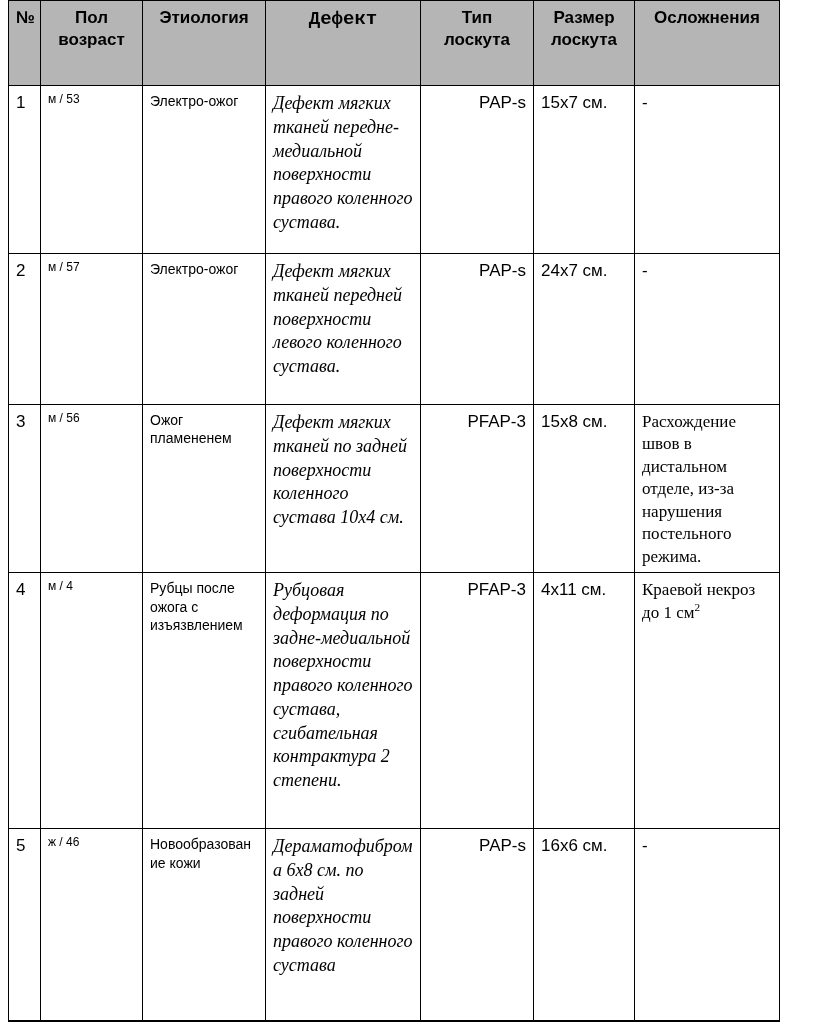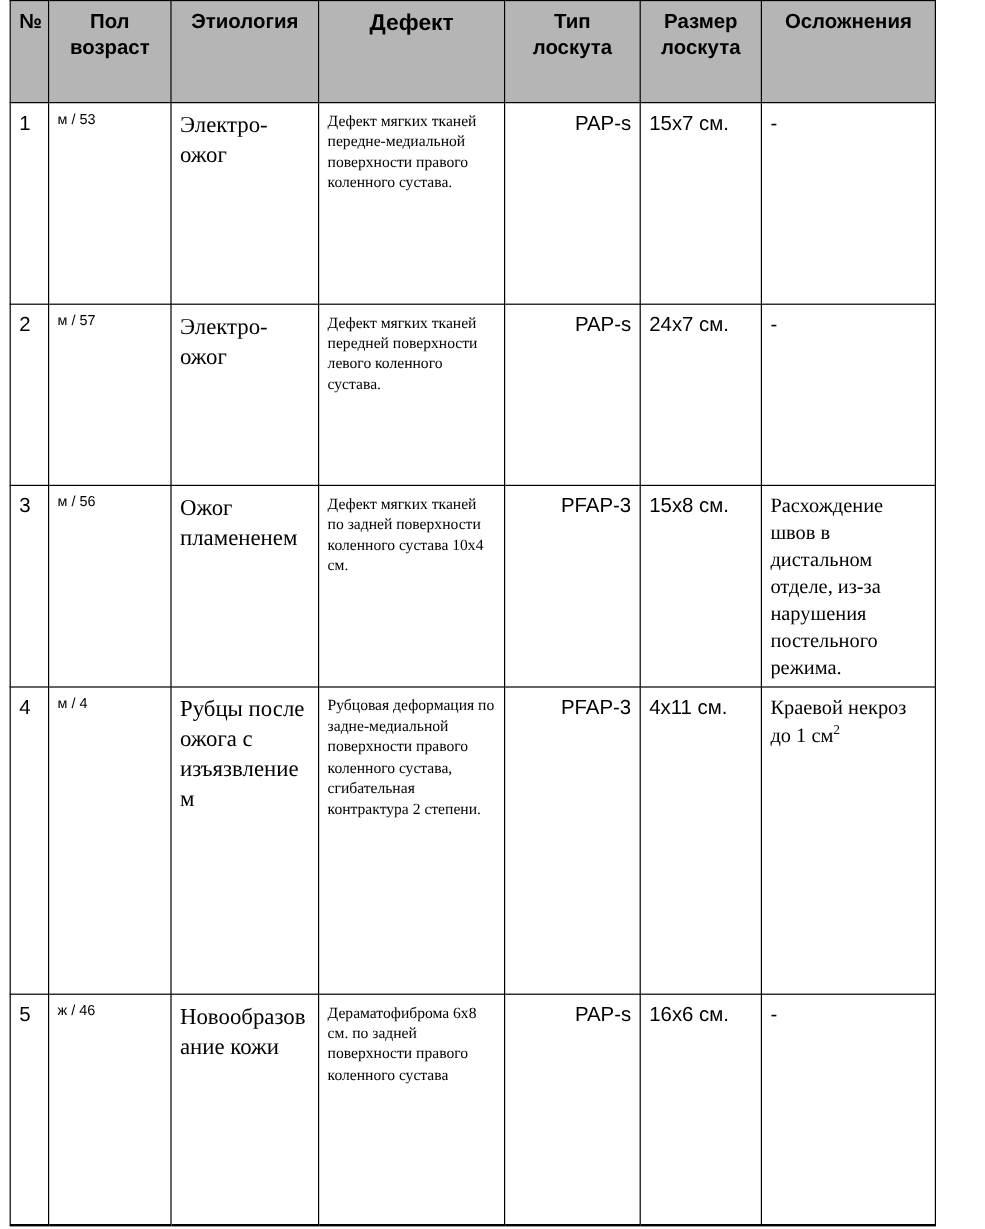--- a/index.html
+++ b/index.html
@@ -49,21 +49,21 @@
     vertical-align: middle;
     font-weight: bold;
     font-size: 17px;
     height: 85px;
     padding: 4px 4px;
     border-top: 2px solid #000000;
     border-bottom: 2px solid #000000;
   }
   thead th .hdr-line { display: block; white-space: nowrap; }
   thead th.serif-hdr {
-    font-family: Liberation Sans, sans-serif;
+    font-family: Liberation Mono, monospace;
     font-size: 19px;
   }
 
   
   col.c-num    { width: 32px;  }
   col.c-sex    { width: 102px; }
   col.c-etio   { width: 123px; }
   col.c-defect { width: 155px; }
   col.c-flap   { width: 113px; }
   col.c-size   { width: 101px; }
@@ -78,26 +78,27 @@
     text-align: left;
     padding-left: 6px;
     padding-right: 3px;
   }
   td.sex {
     font-family: Liberation Sans, sans-serif;
     font-size: 12px;
     white-space: nowrap;
   }
   td.etiology {
-    font-family: Liberation Serif, serif;
-    font-size: 19px;
+    font-family: Liberation Sans, sans-serif;
+    font-size: 14px;
   }
   td.defect {
     font-family: "Liberation Serif", serif;
-    font-size: 13px;
+    font-size: 18px;
+    font-style: italic;
   }
   td.flap {
     font-family: "Liberation Sans", sans-serif;
     font-size: 17px;
     white-space: nowrap;
     text-align: right;
   }
   td.size {
     font-family: "Liberation Sans", sans-serif;
     font-size: 17px;

